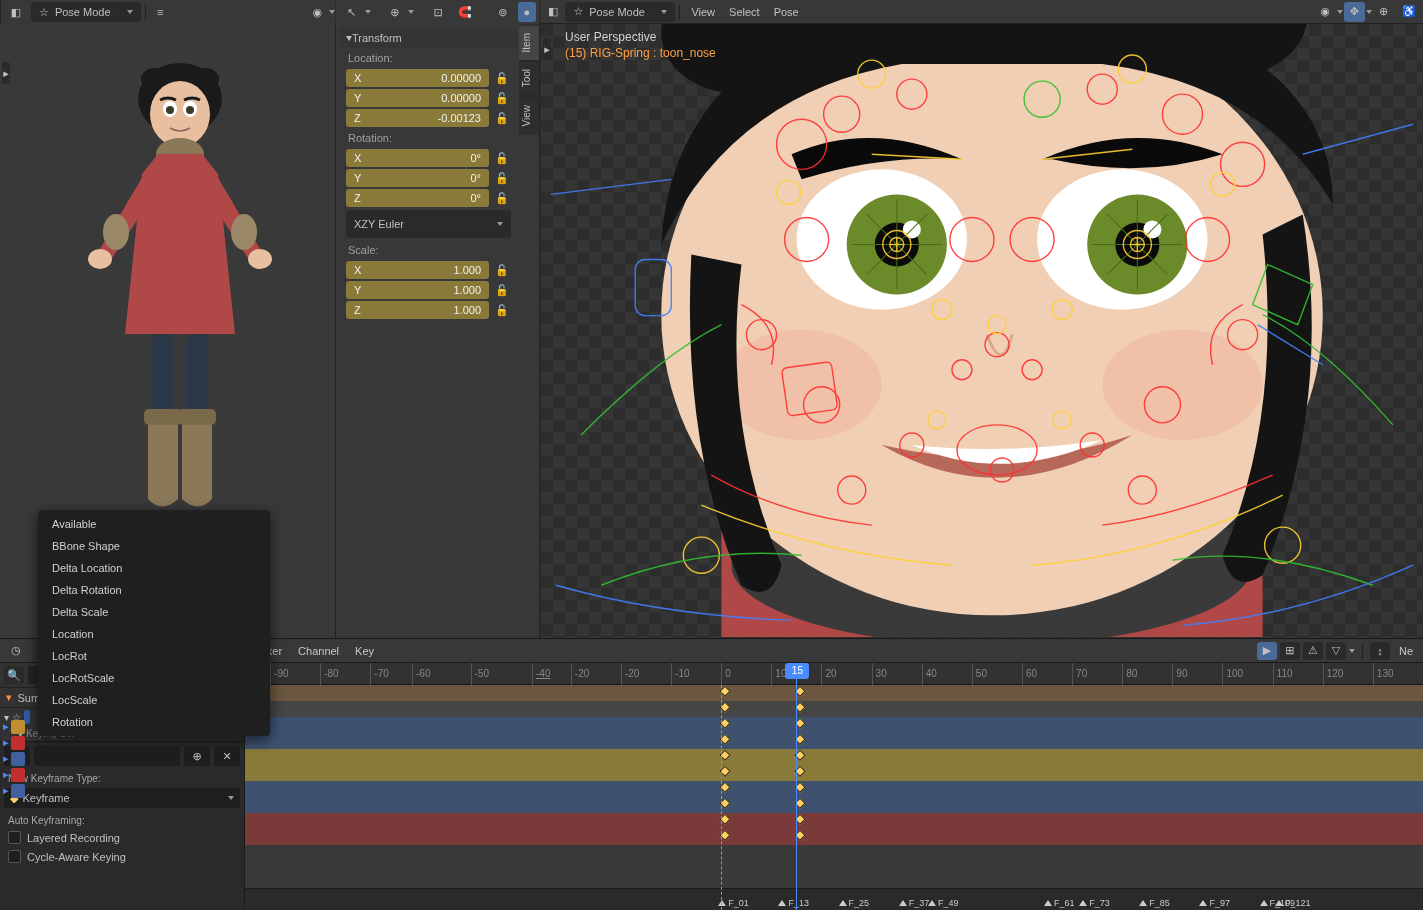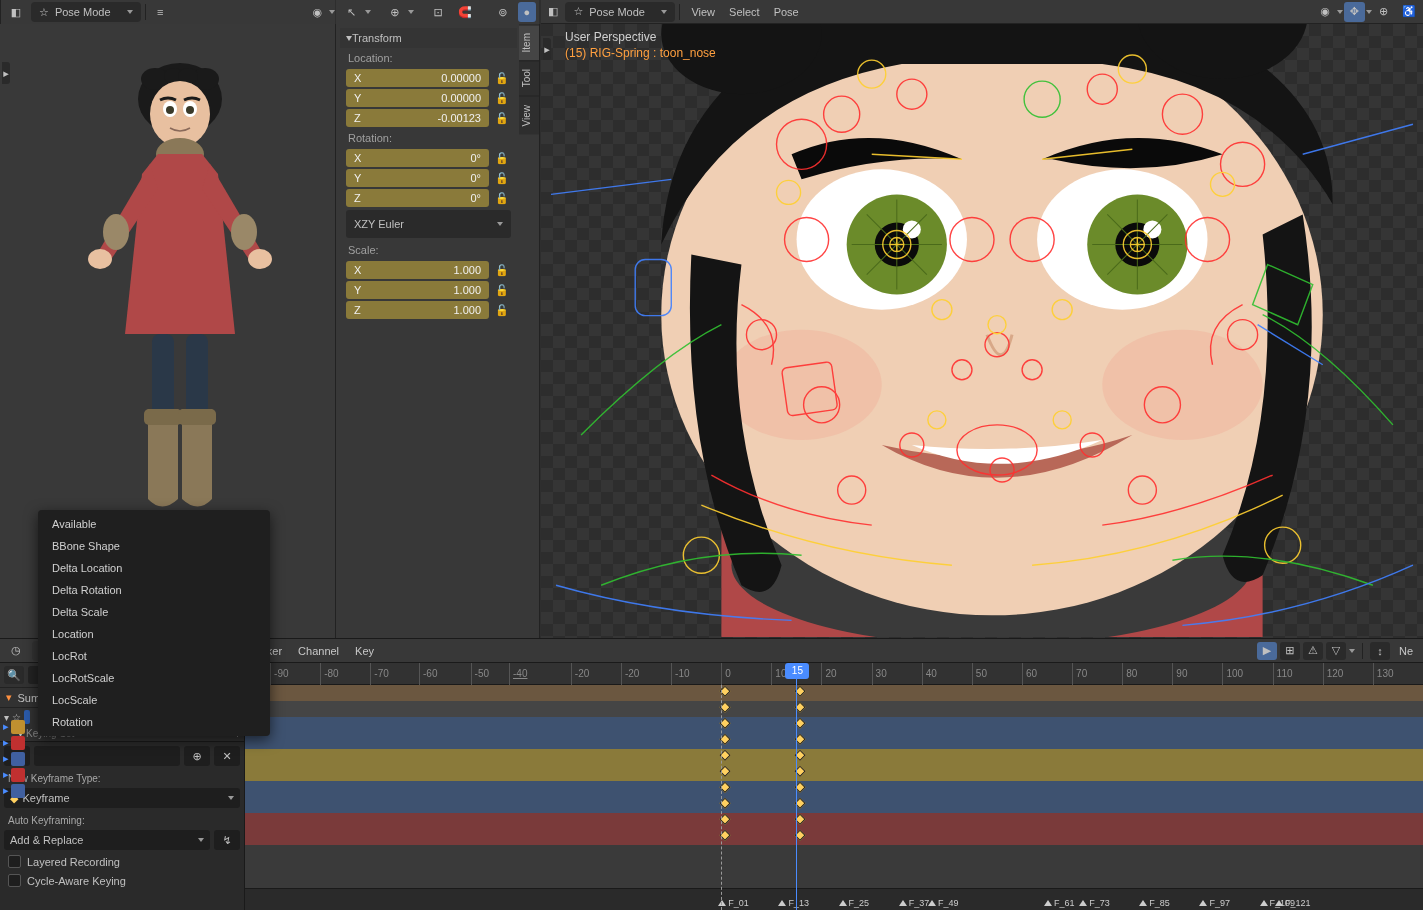--- a/index.html
+++ b/index.html
@@ -468,27 +468,20 @@
        </div>
        <div class="kp-label">New Keyframe Type:</div>
        <div class="kp-row">
          <div class="kp-sel" style="flex:1">
            <span style="color:#ffd060">◆</span>
            <span>Keyframe</span>
            <span class="chev" style="margin-left:auto"></span>
          </div>
        </div>
        <div class="kp-label">Auto Keyframing:</div>
-       <div class="kp-row">
-         <div class="kp-sel" style="flex:1">
-           <span>Add &amp; Replace</span>
-           <span class="chev" style="margin-left:auto"></span>
-         </div>
-         <div class="kp-sel ico-only">↯</div>
-       </div>
        <div class="kp-check">
          <span class="kp-checkbox"></span>
          <span>Layered Recording</span>
        </div>
        <div class="kp-check">
          <span class="kp-checkbox"></span>
          <span>Cycle-Aware Keying</span>
        </div>
       </div>
 
@@ -514,23 +507,23 @@
             <div class="tree-swatch" style="background:#4060a0;width:14px"></div>
           </div>
       </div>
     </div>
 
     <div id="tl-right">
       <div id="frame-ruler">
           <div class="ruler-tick" style="left: 25.0638px;">-90</div>
           <div class="ruler-tick" style="left: 75.1915px;">-80</div>
           <div class="ruler-tick" style="left: 125.319px;">-70</div>
-          <div class="ruler-tick" style="left: 174px;">-60</div>
+          <div class="ruler-tick" style="left: 167px;">-60</div>
           <div class="ruler-tick" style="left: 225.574px;">-50</div>
-          <div class="ruler-tick" style="left: 264px; text-decoration: underline;">-40</div>
+          <div class="ruler-tick" style="left: 287px; text-decoration: underline;">-40</div>
           <div class="ruler-tick" style="left: 325.83px;">-20</div>
           <div class="ruler-tick" style="left: 375.957px;">-20</div>
           <div class="ruler-tick" style="left: 426.085px;">-10</div>
           <div class="ruler-tick" style="left: 476.213px;">0</div>
           <div class="ruler-tick" style="left: 526.34px;">10</div>
           <div class="ruler-tick" style="left: 576.468px;">20</div>
           <div class="ruler-tick" style="left: 626.596px;">30</div>
           <div class="ruler-tick" style="left: 676.723px;">40</div>
           <div class="ruler-tick" style="left: 726.851px;">50</div>
           <div class="ruler-tick" style="left: 776.979px;">60</div>

